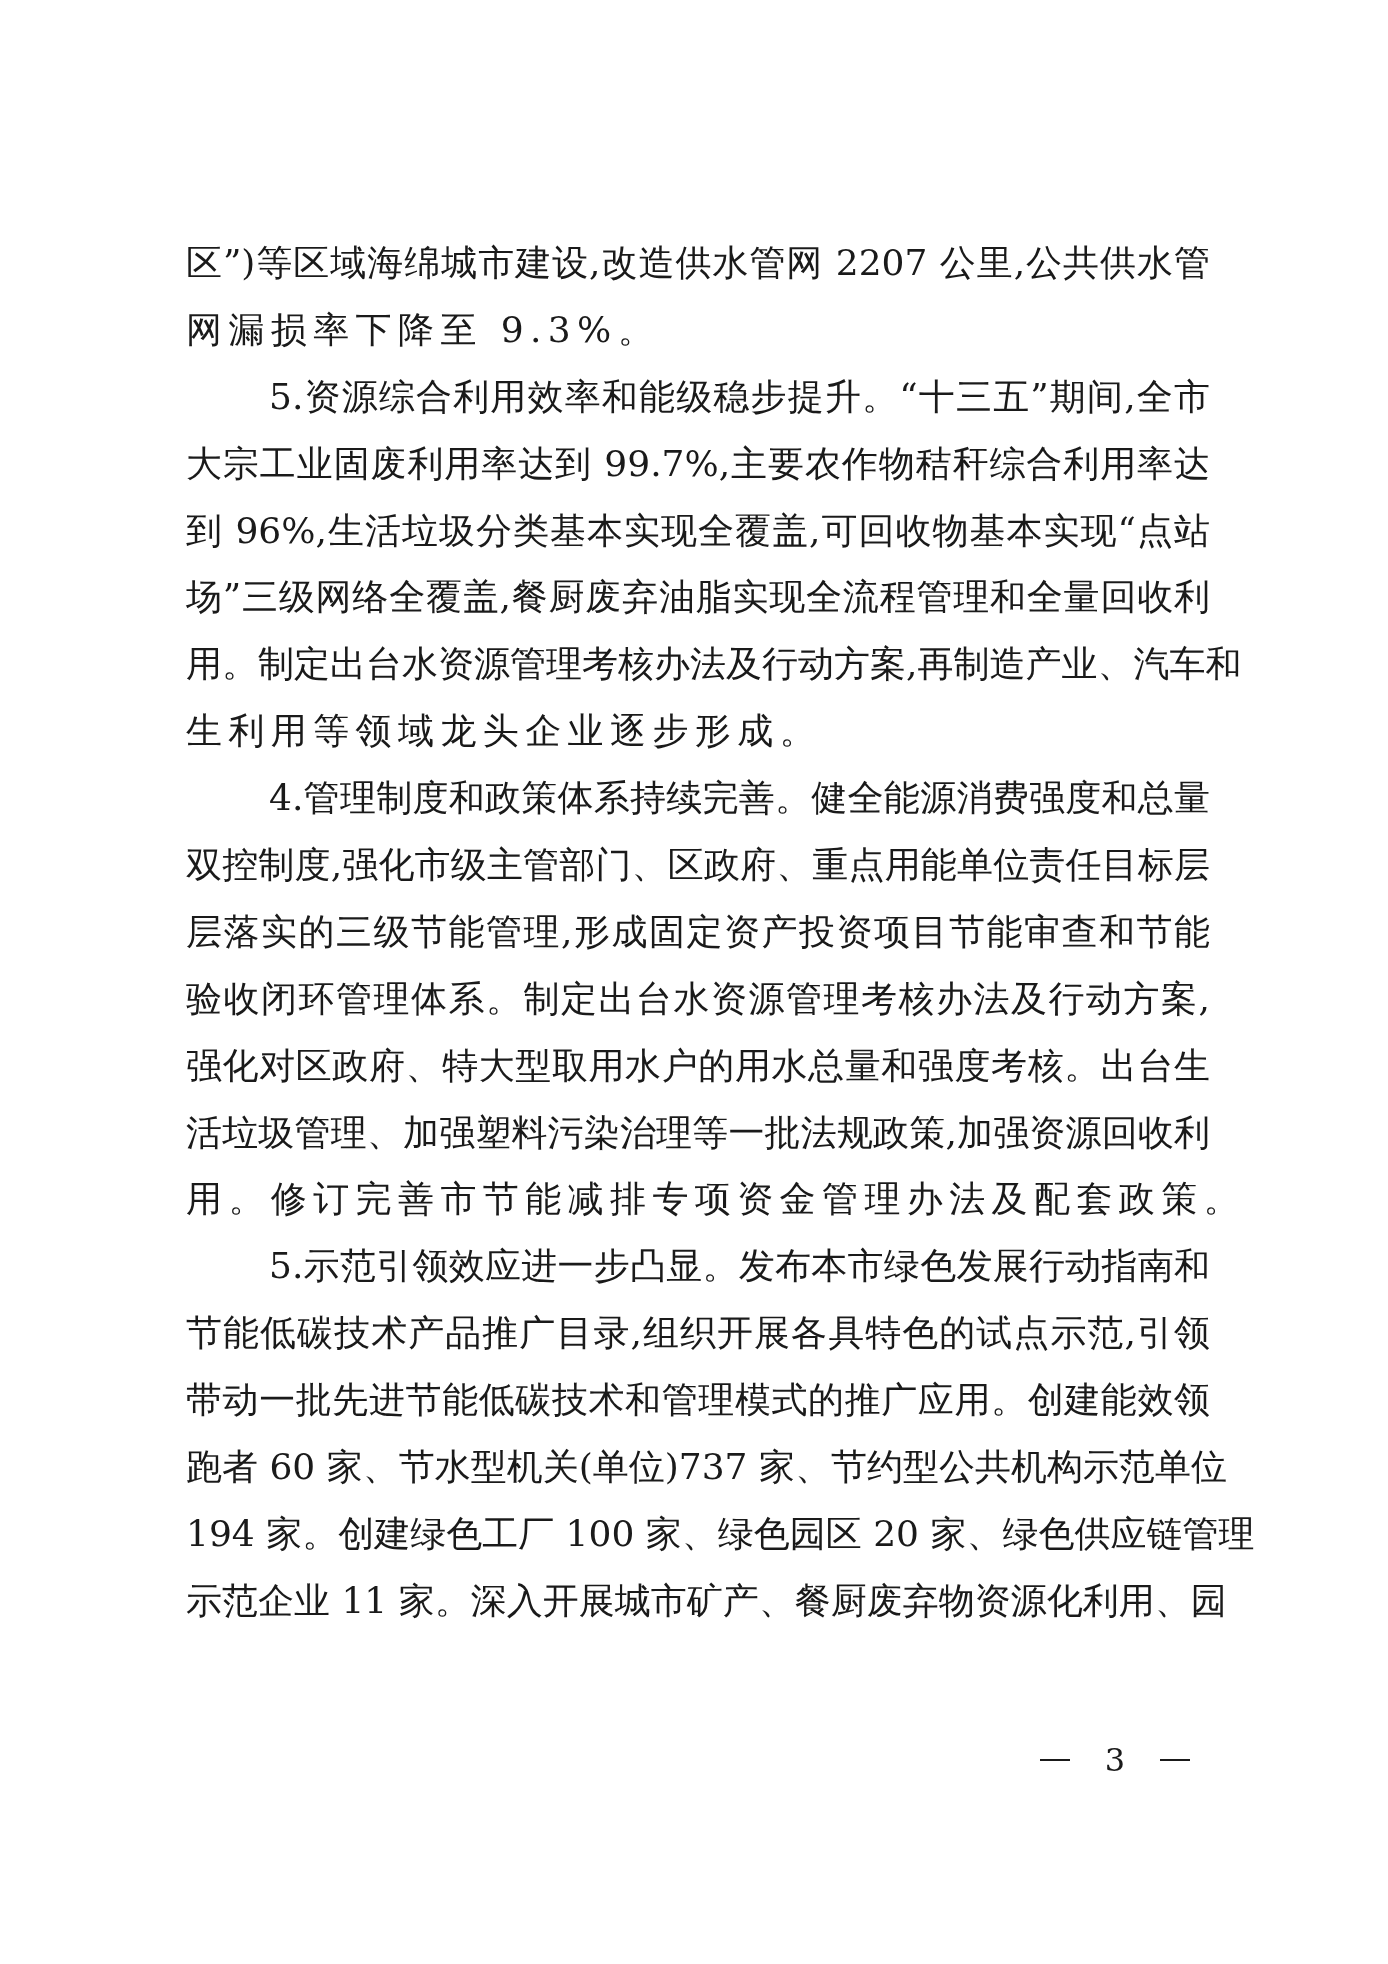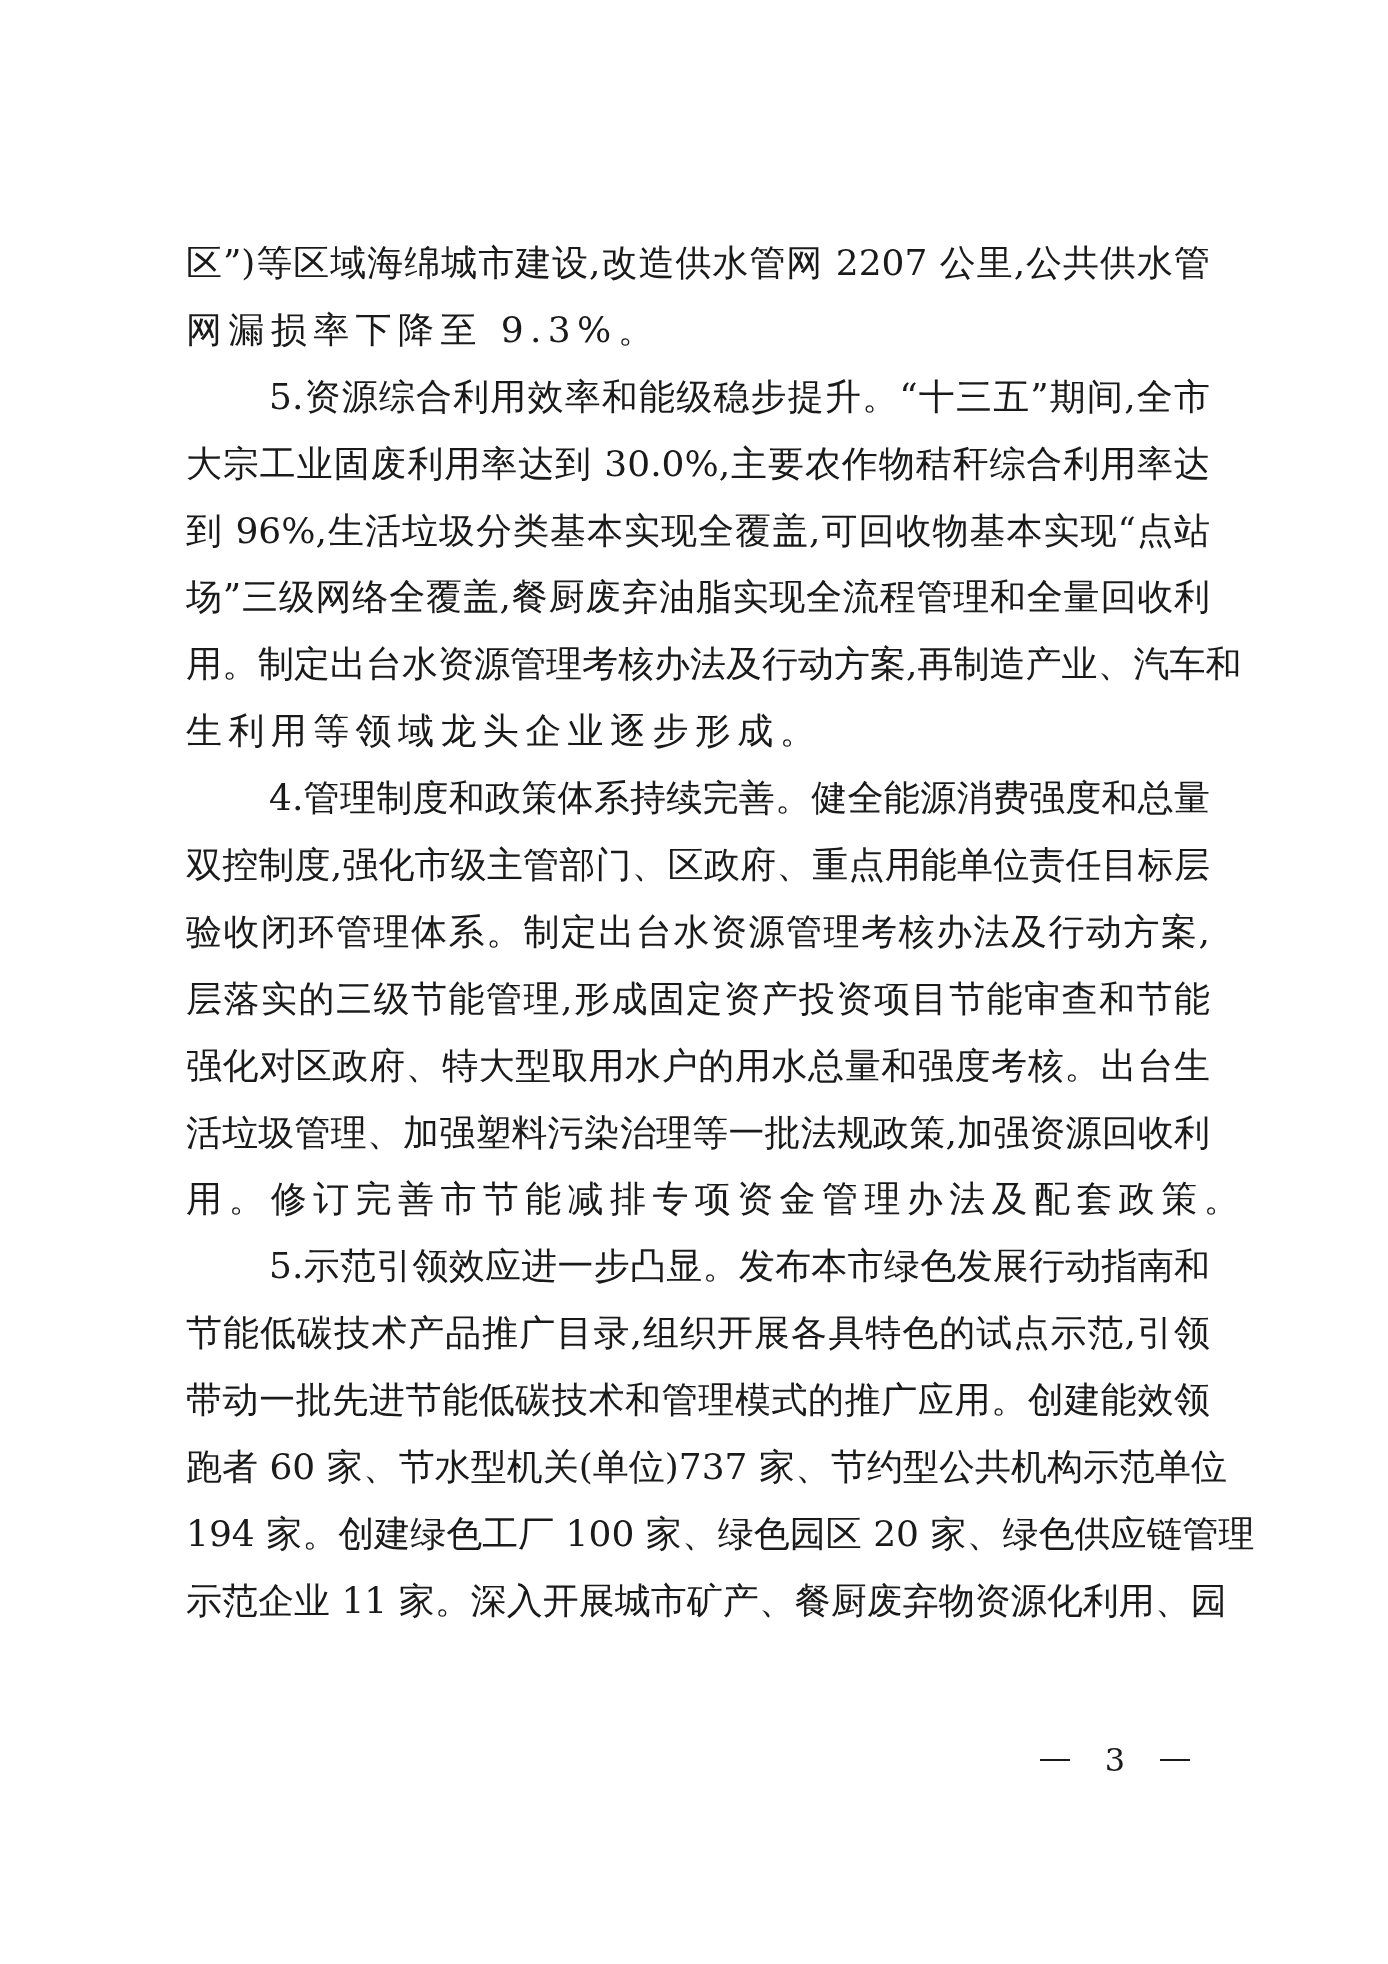--- a/index.html
+++ b/index.html
@@ -16,29 +16,29 @@
   .dash { display: inline-block; width: 30px; height: 2px; background: #1a1a1a; }
 </style>
 </head>
 <body>
 
 <div class="page">
   <div class="lines">
     <div class="line">区”)等区域海绵城市建设,改造供水管网 2207 公里,公共供水管</div>
     <div class="line last">网漏损率下降至 9.3%。</div>
     <div class="line indent">5.资源综合利用效率和能级稳步提升。“十三五”期间,全市</div>
-    <div class="line">大宗工业固废利用率达到 30.0%,主要农作物秸秆综合利用率达</div>
+    <div class="line">大宗工业固废利用率达到 99.7%,主要农作物秸秆综合利用率达</div>
     <div class="line">到 96%,生活垃圾分类基本实现全覆盖,可回收物基本实现“点站</div>
     <div class="line">场”三级网络全覆盖,餐厨废弃油脂实现全流程管理和全量回收利</div>
     <div class="line">用。制定出台水资源管理考核办法及行动方案,再制造产业、汽车和</div>
     <div class="line last">生利用等领域龙头企业逐步形成。</div>
     <div class="line indent">4.管理制度和政策体系持续完善。健全能源消费强度和总量</div>
     <div class="line">双控制度,强化市级主管部门、区政府、重点用能单位责任目标层</div>
+    <div class="line">层落实的三级节能管理,形成固定资产投资项目节能审查和节能</div>
     <div class="line">验收闭环管理体系。制定出台水资源管理考核办法及行动方案,</div>
-    <div class="line">层落实的三级节能管理,形成固定资产投资项目节能审查和节能</div>
     <div class="line">强化对区政府、特大型取用水户的用水总量和强度考核。出台生</div>
     <div class="line">活垃圾管理、加强塑料污染治理等一批法规政策,加强资源回收利</div>
     <div class="line last">用。修订完善市节能减排专项资金管理办法及配套政策。</div>
     <div class="line indent">5.示范引领效应进一步凸显。发布本市绿色发展行动指南和</div>
     <div class="line">节能低碳技术产品推广目录,组织开展各具特色的试点示范,引领</div>
     <div class="line">带动一批先进节能低碳技术和管理模式的推广应用。创建能效领</div>
     <div class="line">跑者 60 家、节水型机关(单位)737 家、节约型公共机构示范单位</div>
     <div class="line">194 家。创建绿色工厂 100 家、绿色园区 20 家、绿色供应链管理</div>
     <div class="line">示范企业 11 家。深入开展城市矿产、餐厨废弃物资源化利用、园</div>
   </div>

